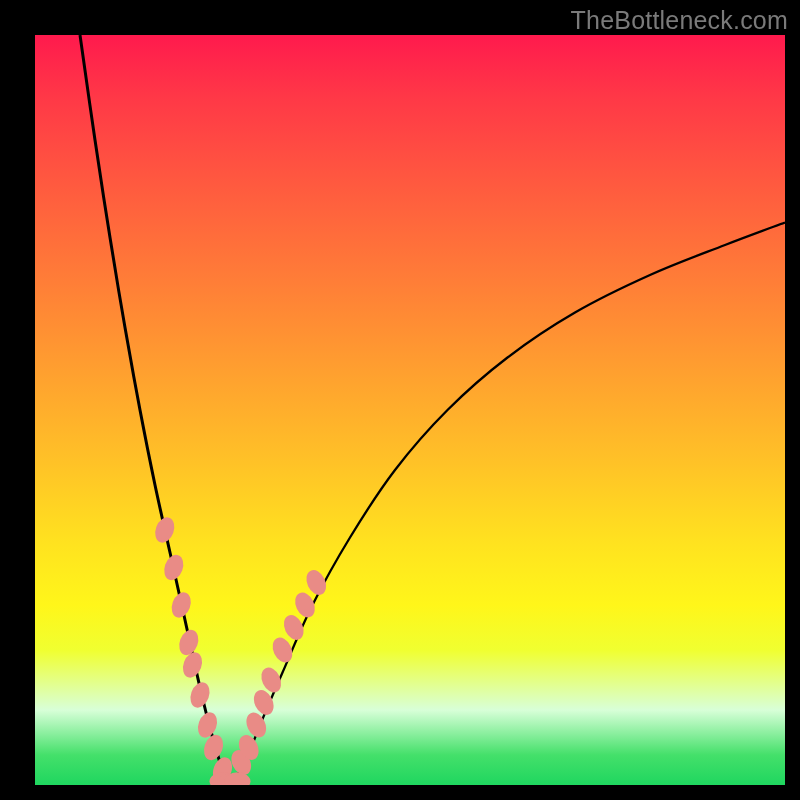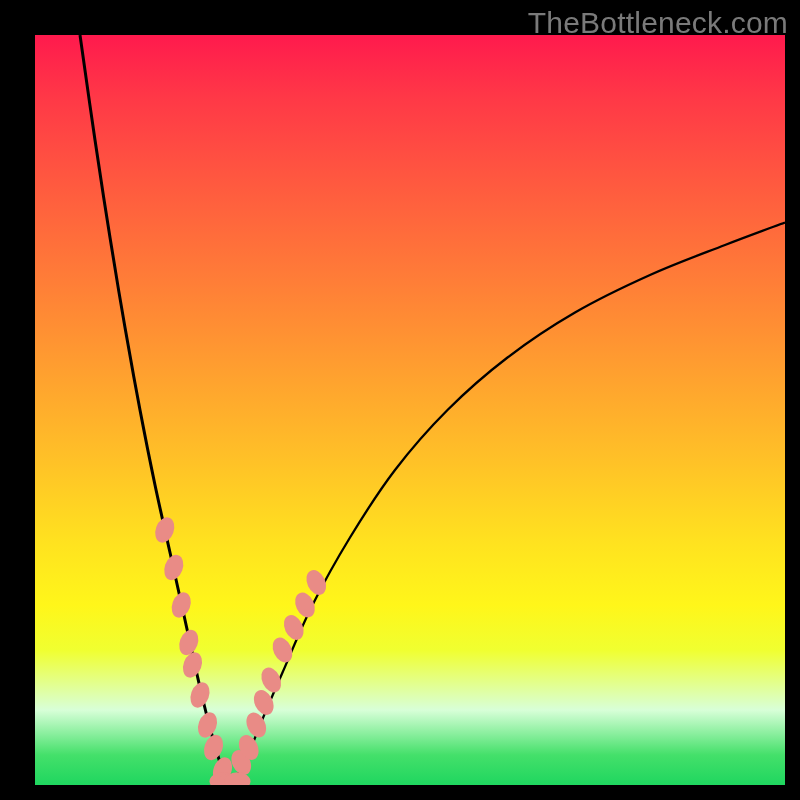--- a/index.html
+++ b/index.html
@@ -39,21 +39,21 @@
       #d8ffd8 90%,
       #44e06a 96%,
       #1fd65f 100%
     );
   }
   .watermark {
     position: absolute;
     top: 6px;
     right: 12px;
     color: #7a7a7a;
-    font-size: 30px;
+    font-size: 25px;
     font-weight: 500;
     letter-spacing: 0.2px;
   }
   svg.curve {
     position: absolute;
     left: 0;
     top: 0;
     width: 750px;
     height: 750px;
   }

